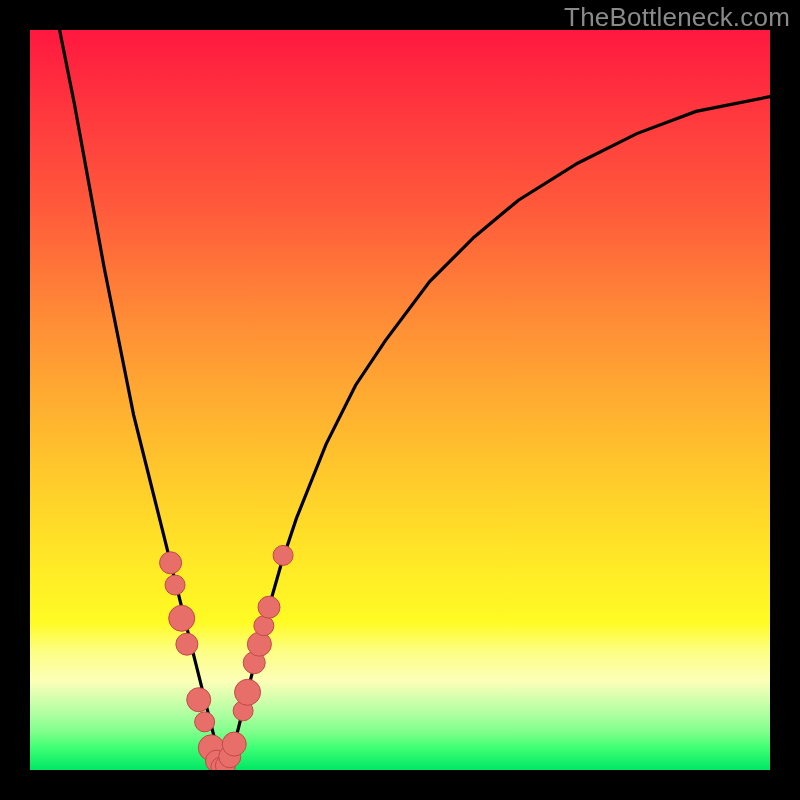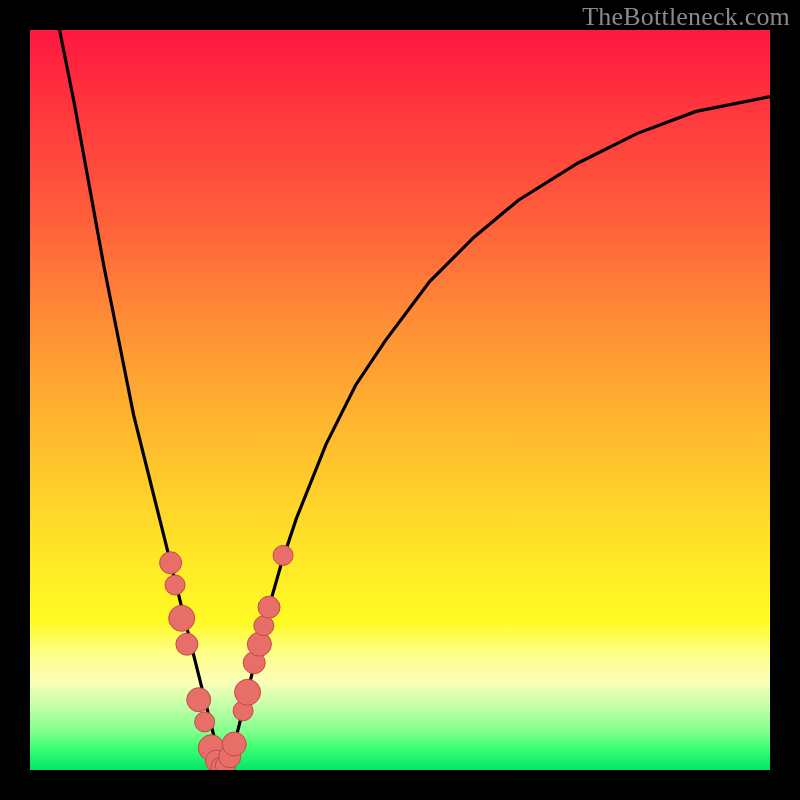--- a/index.html
+++ b/index.html
@@ -41,21 +41,20 @@
   }
   .watermark {
     position: absolute;
     top: 2px;
     right: 10px;
     color: #8a8a8a;
     font-size: 26px;
     font-weight: 400;
     letter-spacing: 0.2px;
     user-select: none;
-    font-family: Liberation Serif, serif;
   }
   svg.curves {
     position: absolute;
     inset: 0;
   }
 </style>
 </head>
 <body>
 
 <div class="frame">

